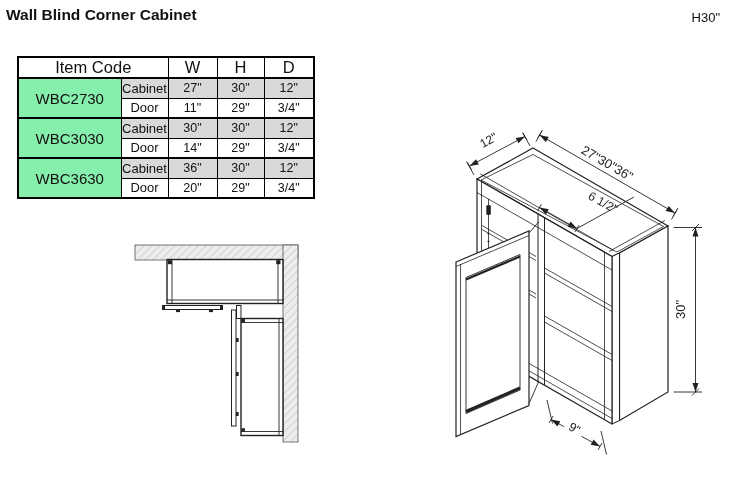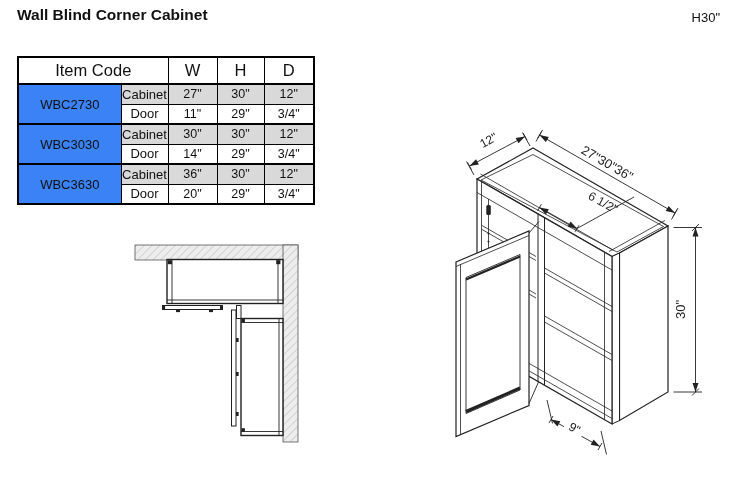--- a/index.html
+++ b/index.html
@@ -1,28 +1,28 @@
 <!DOCTYPE html>
 <html style="--line: #222222; --shaded-row: #d9d9d9; --hatch-fill: #ededed; --hatch-line: #a8a8a8;"><head>
 <meta charset="utf-8">
 <style>
   html,body{margin:0;padding:0;background:#fff;}
   #canvas{position:relative;width:748px;height:480px;background:#fff;overflow:hidden;
           font-family:"Liberation Sans",sans-serif;color:#111;}
-  .page-title{position:absolute;left:17px;top:6px;font-size:15.5px;font-weight:700;color:#111;}
+  .page-title{position:absolute;left:6px;top:6px;font-size:15.5px;font-weight:700;color:#111;}
   .height-note{position:absolute;right:28px;top:10px;font-size:13px;color:#111;}
 
   table.spec{position:absolute;left:17px;top:56px;border-collapse:collapse;table-layout:fixed;
              border:2px solid #000;}
   table.spec th,table.spec td{border:1px solid #000;text-align:center;vertical-align:middle;
              padding:0;color:#111;}
   table.spec thead th{font-size:16.5px;font-weight:400;border-bottom:2px solid #000;}
-  table.spec thead tr{height:27px;}
+  table.spec thead tr{height:21px;}
   table.spec tbody tr{height:20px;}
-  td.code{font-size:13px;border-right:1.5px solid #000;background:#3b82f6;}
+  td.code{font-size:15px;border-right:1.5px solid #000;background:#86efac;}
   td.sub{font-size:13px;color:#222;}
   td.val{font-size:12.5px;}
   tr.grp-top td{border-top:2px solid #000;}
   td.shaded{background:var(--shaded-row,#d9d9d9);}
 
   .plan-svg{position:absolute;left:125px;top:235px;}
   .iso-svg{position:absolute;left:438px;top:118px;}
 
   .ln{stroke:var(--line,#222);fill:none;}
   .lnf{stroke:var(--line,#222);fill:#fff;}

